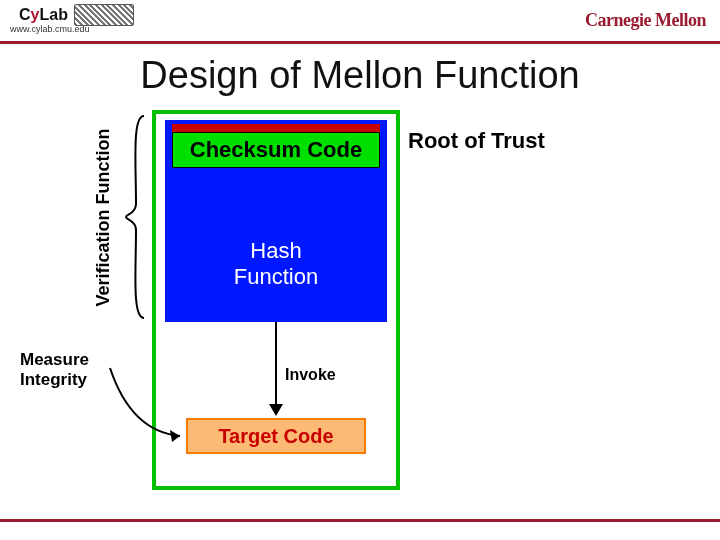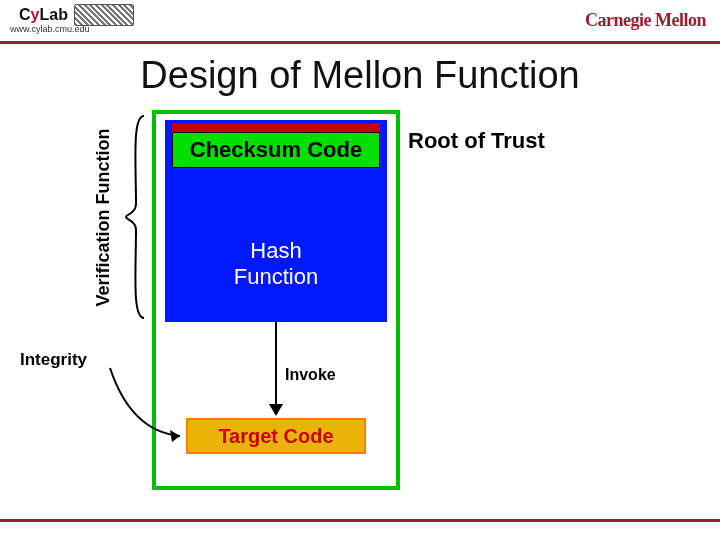--- a/index.html
+++ b/index.html
@@ -148,21 +148,21 @@
     color: #000;
   }
   
   .target {
     position: absolute;
     left: 186px;
     top: 308px;
     width: 180px;
     height: 36px;
     border: 2px solid #f97c00;
-    background: #eab308;
+    background: #fdba74;
     color: #c80000;
     font-size: 20px;
     font-weight: bold;
     text-align: center;
     line-height: 32px;
   }
   
   .vlabel {
     position: absolute;
     left: 88px;
@@ -273,20 +273,21 @@
   <div class="vlabel">
     <span>Verification Function</span>
   </div>
   <div class="brace">
     <svg viewBox="0 0 26 206" preserveAspectRatio="none">
       <path d="M22 2 C10 2 14 50 14 90 C14 100 4 100 4 103 C4 106 14 106 14 116 C14 156 10 204 22 204" fill="none" stroke="#000" stroke-width="2"></path>
     </svg>
   </div>
 
   <div class="measure">
+    <div>Measure</div>
     <div>Integrity</div>
   </div>
   <div class="measure-arrow">
     <svg viewBox="0 0 80 80">
       <path d="M2 6 C 20 60 50 72 72 74" fill="none" stroke="#000" stroke-width="2"></path>
       <polygon points="72,74 62,68 64,80" fill="#000"></polygon>
     </svg>
   </div>
 
   <div class="root">Root of Trust</div>

